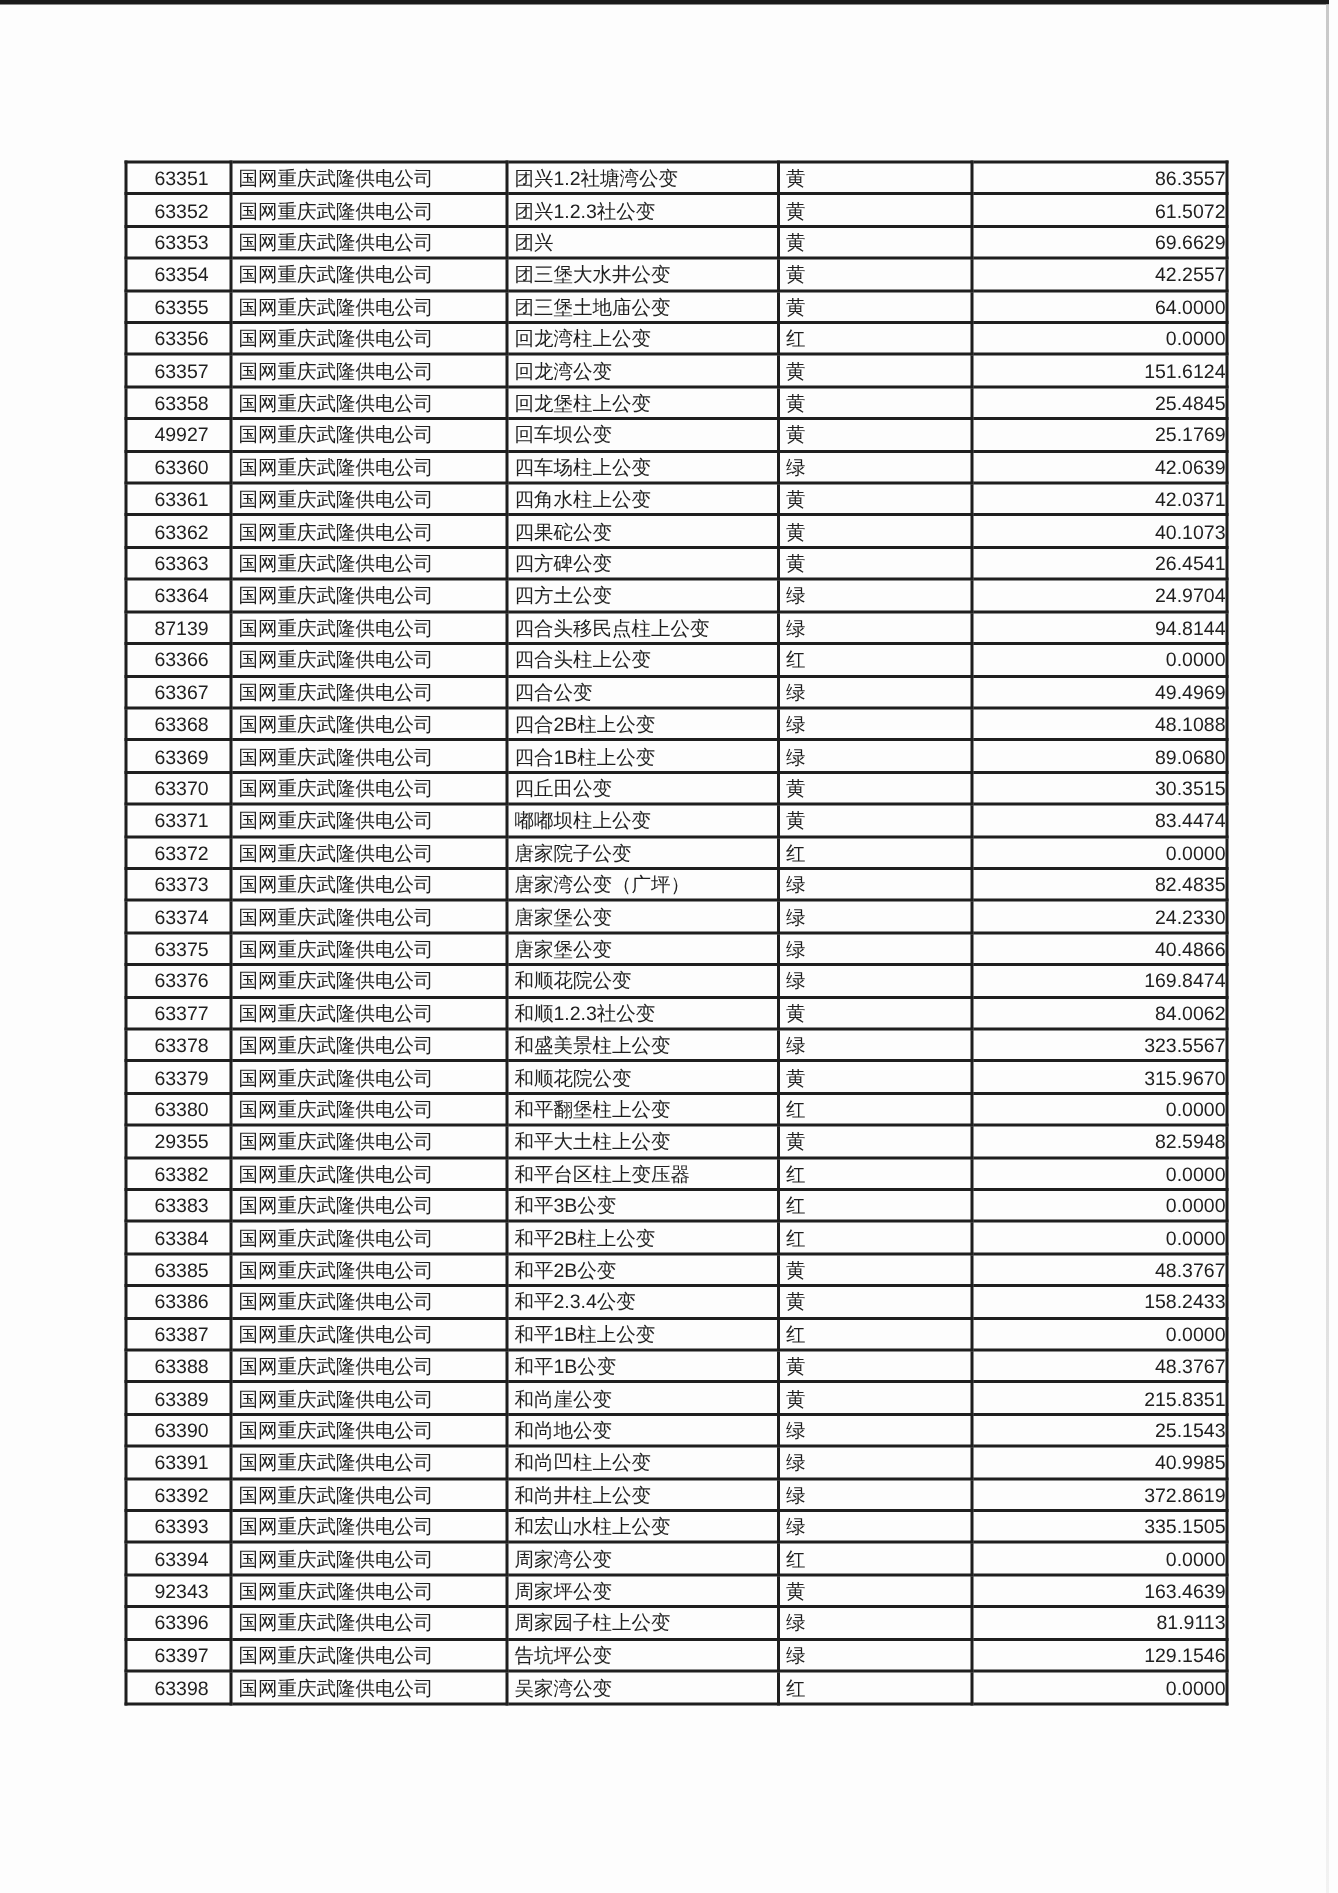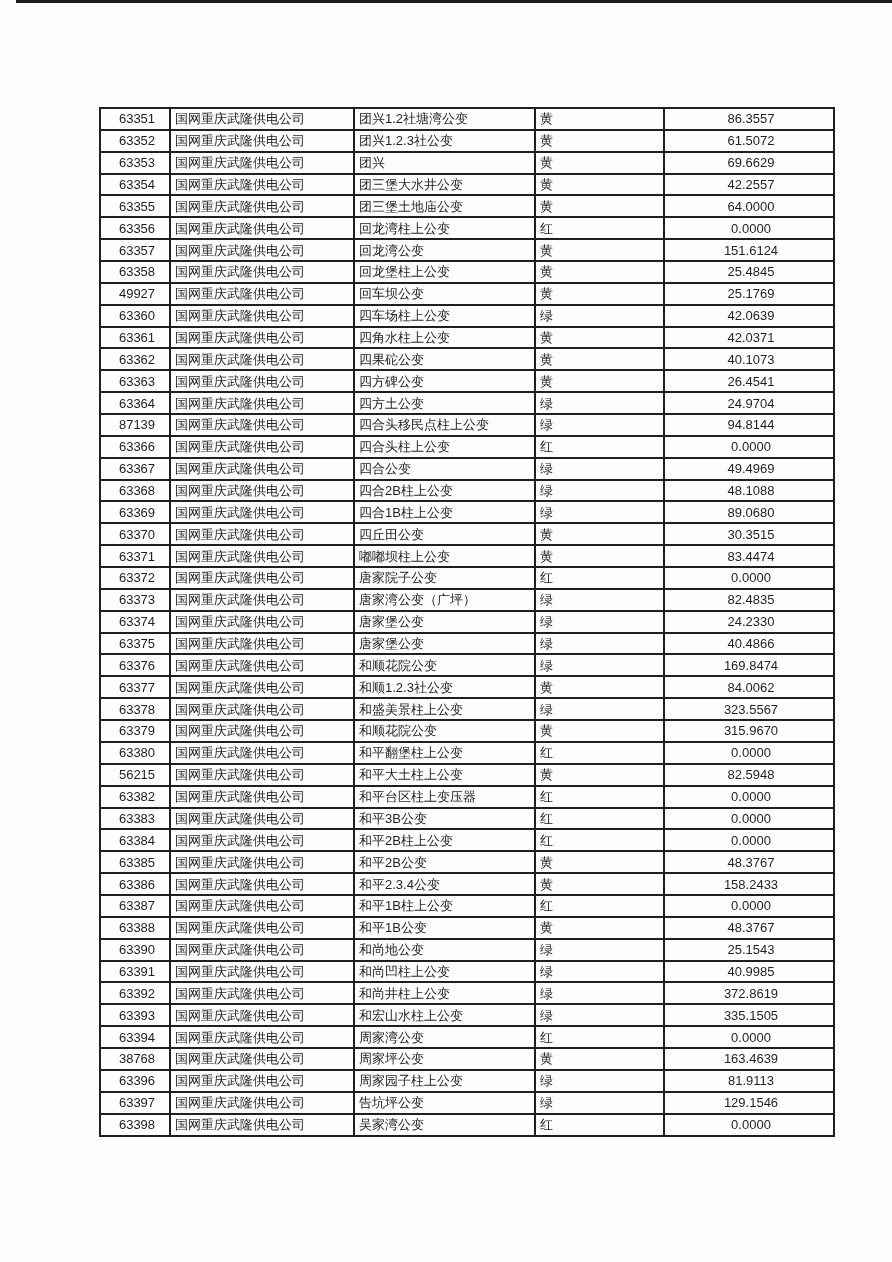--- a/index.html
+++ b/index.html
@@ -7,21 +7,21 @@
     padding: 0;
     background: #fdfdfd;
     width: 892px;
     height: 1262px;
     font-family: "Liberation Sans", "DejaVu Sans", sans-serif;
     position: relative;
     overflow: hidden;
   }
   .page {
     position: absolute;
-    left: 16px; top: 0;
+    left: 0; top: 0;
     width: 836px; height: 1262px;
     background: #fdfdfd;
   }
   .top-edge {
     position: absolute;
     left: 0; top: 0;
     width: 886px; height: 3px;
     background: #1b1b1b;
   }
   .right-edge-line {
@@ -45,21 +45,21 @@
     padding: 0 0 0 4px;
     vertical-align: middle;
     white-space: nowrap;
     overflow: hidden;
     line-height: 1;
   }
   td.c-id    { width: 64px;  text-align: center; padding: 0; font-size: 13.5px; }
   td.c-comp  { width: 178px; }
   td.c-name  { width: 175px; margin-top: 44px; }
   td.c-stat  { width: 123px; }
-  td.c-val   { width: 164px; text-align: center; padding: 0; font-size: 13.5px; }
+  td.c-val   { width: 164px; text-align: right; padding: 0; font-size: 13.5px; }
 </style>
 </head>
 <body>
 
 <main class="page">
   <div class="top-edge"></div>
   <div class="right-edge-line"></div>
 
   <table class="data-table">
     <tbody id="table-body">
@@ -267,21 +267,21 @@
           <td class="c-val">315.9670</td>
         </tr>
         <tr>
           <td class="c-id">63380</td>
           <td class="c-comp">国网重庆武隆供电公司</td>
           <td class="c-name">和平翻堡柱上公变</td>
           <td class="c-stat">红</td>
           <td class="c-val">0.0000</td>
         </tr>
         <tr>
-          <td class="c-id">56215</td>
+          <td class="c-id">29355</td>
           <td class="c-comp">国网重庆武隆供电公司</td>
           <td class="c-name">和平大土柱上公变</td>
           <td class="c-stat">黄</td>
           <td class="c-val">82.5948</td>
         </tr>
         <tr>
           <td class="c-id">63382</td>
           <td class="c-comp">国网重庆武隆供电公司</td>
           <td class="c-name">和平台区柱上变压器</td>
           <td class="c-stat">红</td>
@@ -323,20 +323,27 @@
           <td class="c-val">0.0000</td>
         </tr>
         <tr>
           <td class="c-id">63388</td>
           <td class="c-comp">国网重庆武隆供电公司</td>
           <td class="c-name">和平1B公变</td>
           <td class="c-stat">黄</td>
           <td class="c-val">48.3767</td>
         </tr>
         <tr>
+          <td class="c-id">63389</td>
+          <td class="c-comp">国网重庆武隆供电公司</td>
+          <td class="c-name">和尚崖公变</td>
+          <td class="c-stat">黄</td>
+          <td class="c-val">215.8351</td>
+        </tr>
+        <tr>
           <td class="c-id">63390</td>
           <td class="c-comp">国网重庆武隆供电公司</td>
           <td class="c-name">和尚地公变</td>
           <td class="c-stat">绿</td>
           <td class="c-val">25.1543</td>
         </tr>
         <tr>
           <td class="c-id">63391</td>
           <td class="c-comp">国网重庆武隆供电公司</td>
           <td class="c-name">和尚凹柱上公变</td>
@@ -358,21 +365,21 @@
           <td class="c-val">335.1505</td>
         </tr>
         <tr>
           <td class="c-id">63394</td>
           <td class="c-comp">国网重庆武隆供电公司</td>
           <td class="c-name">周家湾公变</td>
           <td class="c-stat">红</td>
           <td class="c-val">0.0000</td>
         </tr>
         <tr>
-          <td class="c-id">38768</td>
+          <td class="c-id">92343</td>
           <td class="c-comp">国网重庆武隆供电公司</td>
           <td class="c-name">周家坪公变</td>
           <td class="c-stat">黄</td>
           <td class="c-val">163.4639</td>
         </tr>
         <tr>
           <td class="c-id">63396</td>
           <td class="c-comp">国网重庆武隆供电公司</td>
           <td class="c-name">周家园子柱上公变</td>
           <td class="c-stat">绿</td>

